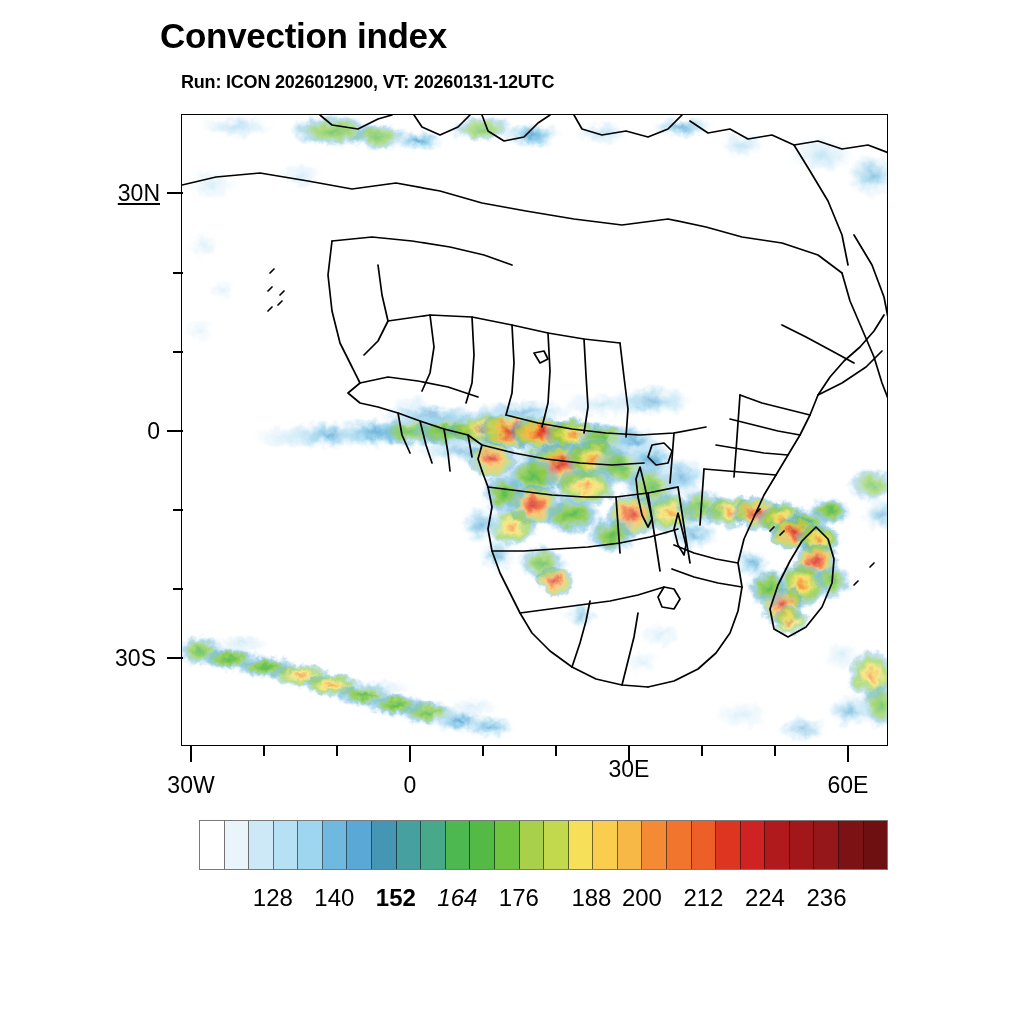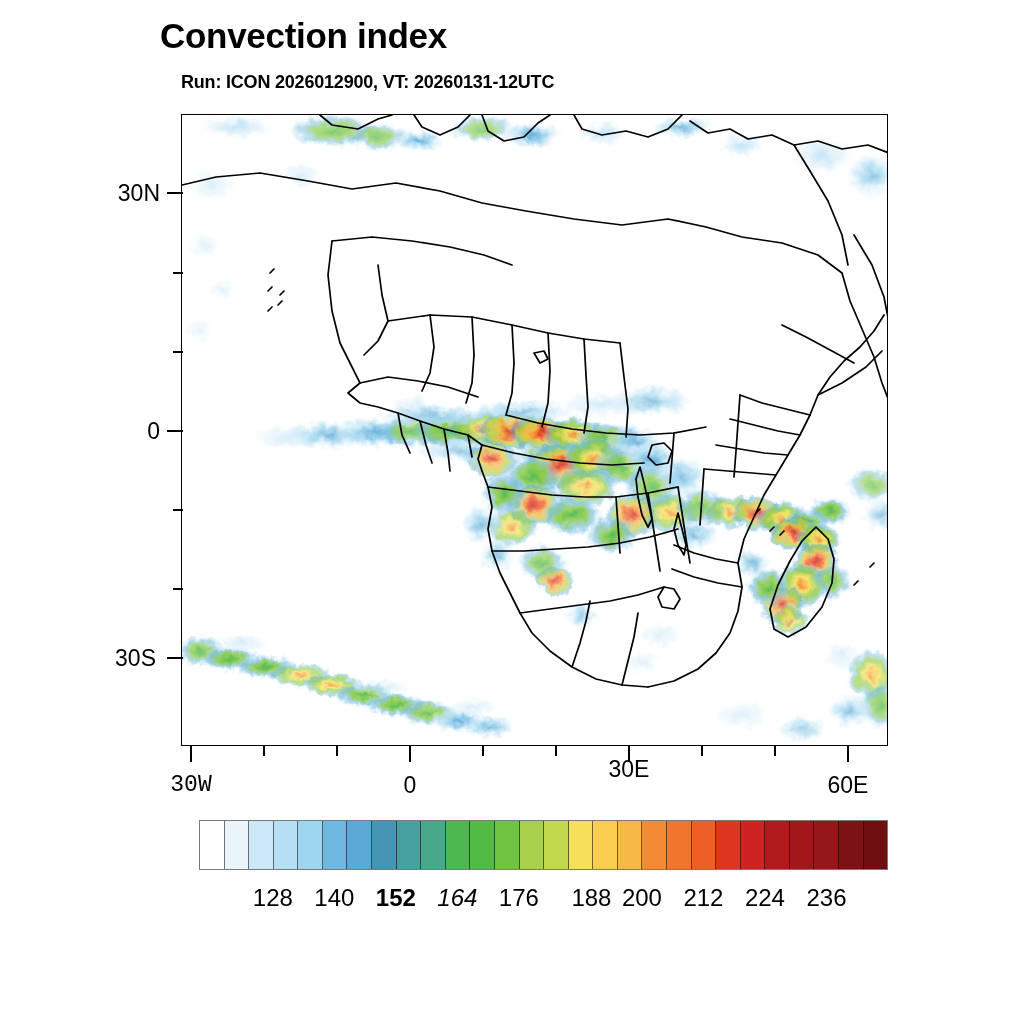--- a/index.html
+++ b/index.html
@@ -311,36 +311,36 @@
   </div>
 
   <div class="tick" style="left:167px;top:192px;width:16px;height:2px;"></div>
   <div class="tick" style="left:173px;top:272px;width:10px;height:2px;"></div>
   <div class="tick" style="left:173px;top:351px;width:10px;height:2px;"></div>
   <div class="tick" style="left:167px;top:430px;width:16px;height:2px;"></div>
   <div class="tick" style="left:173px;top:509px;width:10px;height:2px;"></div>
   <div class="tick" style="left:173px;top:588px;width:10px;height:2px;"></div>
   <div class="tick" style="left:167px;top:657px;width:16px;height:2px;"></div>
 
-  <div class="ylab" style="left:40px;top:180px;width:120px;">30N</div>
+  <div class="ylab" style="left:40px;top:180px;width:120px;text-decoration:underline;">30N</div>
   <div class="ylab" style="left:40px;top:418px;width:120px;">0</div>
   <div class="ylab" style="left:36px;top:645px;width:120px;">30S</div>
 
   <div class="tick" style="left:190px;top:746px;width:2px;height:16px;"></div>
   <div class="tick" style="left:263px;top:746px;width:2px;height:10px;"></div>
   <div class="tick" style="left:336px;top:746px;width:2px;height:10px;"></div>
   <div class="tick" style="left:409px;top:746px;width:2px;height:16px;"></div>
   <div class="tick" style="left:482px;top:746px;width:2px;height:10px;"></div>
   <div class="tick" style="left:555px;top:746px;width:2px;height:10px;"></div>
   <div class="tick" style="left:628px;top:746px;width:2px;height:16px;"></div>
   <div class="tick" style="left:701px;top:746px;width:2px;height:10px;"></div>
   <div class="tick" style="left:774px;top:746px;width:2px;height:10px;"></div>
   <div class="tick" style="left:847px;top:746px;width:2px;height:16px;"></div>
 
-  <div class="xlab" style="left:131px;top:772px;width:120px;font-family:Liberation Mono, monospace;">30W</div>
+  <div class="xlab" style="left:131px;top:772px;width:120px;">30W</div>
   <div class="xlab" style="left:350px;top:772px;width:120px;">0</div>
   <div class="xlab" style="left:569px;top:740px;width:120px;margin-top:16px;">30E</div>
   <div class="xlab" style="left:788px;top:772px;width:120px;">60E</div>
 
   <div id="cbar">
       <div class="seg" style="background: rgb(255, 255, 255);"></div>
       <div class="seg" style="background: rgb(234, 244, 251);"></div>
       <div class="seg" style="background: rgb(205, 232, 247);"></div>
       <div class="seg" style="background: rgb(182, 224, 244);"></div>
       <div class="seg" style="background: rgb(158, 214, 239);"></div>

